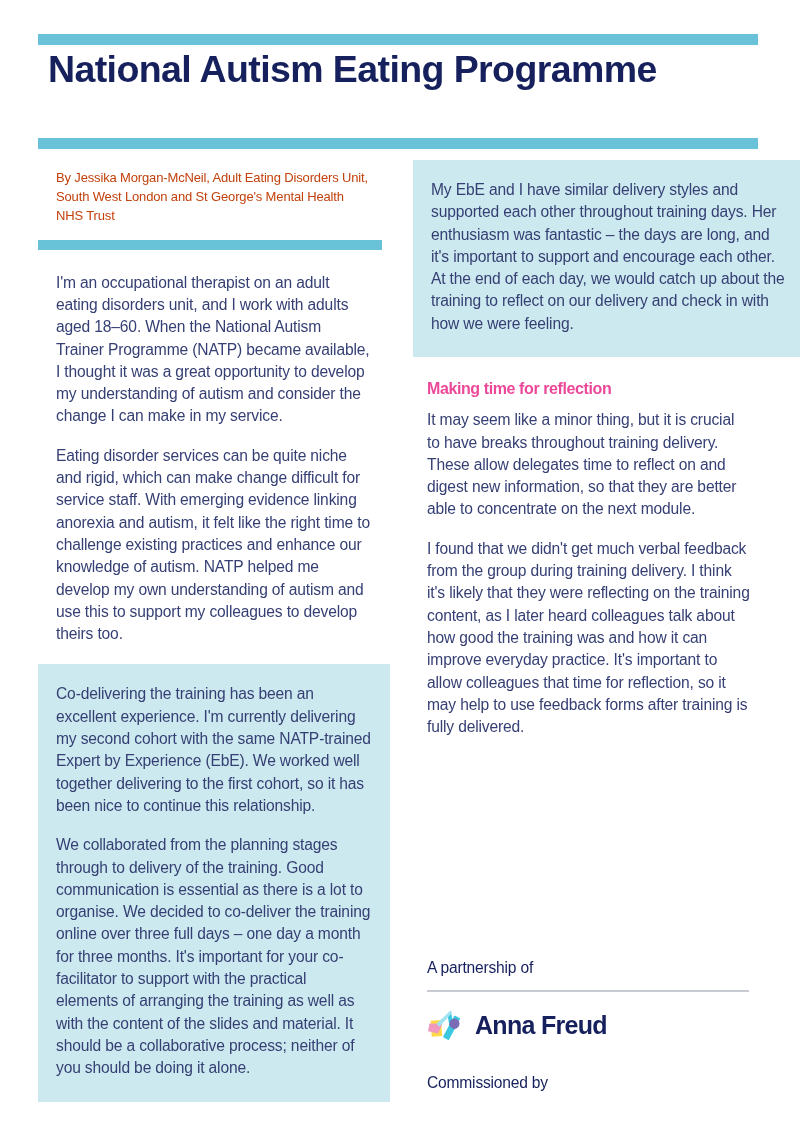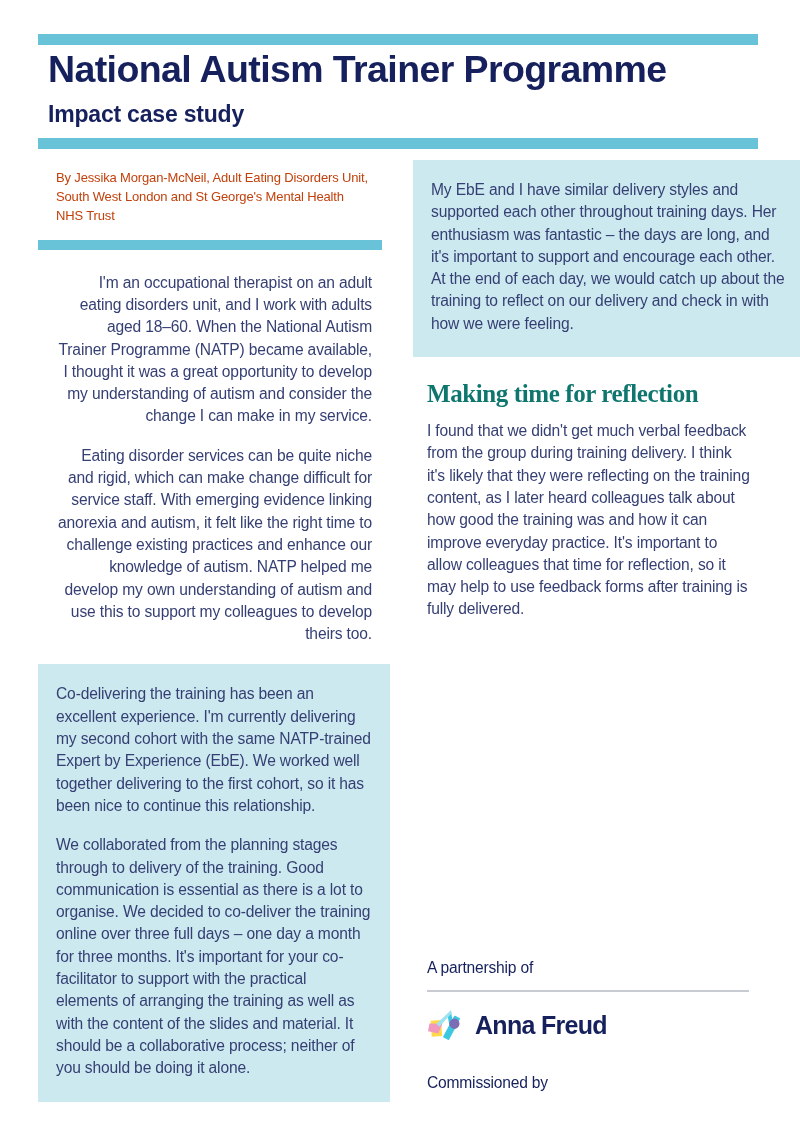--- a/index.html
+++ b/index.html
@@ -95,21 +95,20 @@
     margin: 0 0 17px 0;
     font-size: 15.6px;
     line-height: 1.43;
     color: #353f73;
     letter-spacing: -0.15px;
   }
   p.body:last-child { margin-bottom: 0; }
 
   .plain-block {
     padding: 22px 18px 0 18px;
-    text-align: right;
   }
 
   
   .tint-box {
     background: #cce9ef;
     padding: 19px 18px 22px 18px;
     box-sizing: border-box;
   }
   .tint-box.left-box {
     width: 352px;
@@ -122,27 +121,26 @@
     margin: 0 0 13px 0;
     font-size: 20.5px;
     font-weight: bold;
     line-height: 1.22;
     color: #15205c;
     letter-spacing: -0.4px;
   }
 
   .section-heading {
     margin: 22px 0 11px 0;
-    font-size: 25px;
-    font-weight: bold;
-    color: #0f766e;
+    font-size: 16px;
+    font-weight: bold;
+    color: #ec4899;
     letter-spacing: -0.4px;
     line-height: 1.2;
     padding-left: 14px;
-    font-family: Liberation Serif, serif;
   }
   .right-text {
     padding: 0 10px 0 14px;
   }
 
   
   .footer {
     position: absolute;
     left: 427px;
     top: 958px;
@@ -179,22 +177,21 @@
     letter-spacing: -0.7px;
     line-height: 1;
   }
 </style>
 </head>
 <body>
 
 <div class="page">
 
   <div class="rule-top"></div>
-  <div class="title">National Autism Trainer Programme</div>
-  <div class="subtitle">Impact case study</div>
+  <div class="title">National Autism Eating Programme</div>
   <div class="rule-mid"></div>
 
   <div class="col-left">
 
     <div class="byline">By Jessika Morgan-McNeil, Adult Eating Disorders Unit, South West London and St George's Mental Health NHS Trust</div>
 
     <div class="rule-col"></div>
 
     <div class="plain-block">
       <p class="body">I'm an occupational therapist on an adult eating disorders unit, and I work with adults aged 18–60. When the National Autism Trainer Programme (NATP) became available, I thought it was a great opportunity to develop my understanding of autism and consider the change I can make in my service.</p>
@@ -210,20 +207,21 @@
 
   <div class="col-right">
 
     <div class="tint-box right-box">
       <p class="body">My EbE and I have similar delivery styles and supported each other throughout training days. Her enthusiasm was fantastic – the days are long, and it's important to support and encourage each other. At the end of each day, we would catch up about the training to reflect on our delivery and check in with how we were feeling.</p>
     </div>
 
     <div class="section-heading">Making time for reflection</div>
 
     <div class="right-text">
+      <p class="body">It may seem like a minor thing, but it is crucial to have breaks throughout training delivery. These allow delegates time to reflect on and digest new information, so that they are better able to concentrate on the next module.</p>
       <p class="body">I found that we didn't get much verbal feedback from the group during training delivery.  I think it's likely that they were reflecting on the training content, as I later heard colleagues talk about how good the training was and how it can improve everyday practice. It's important to allow colleagues that time for reflection, so it may help to use feedback forms after training is fully delivered.</p>
     </div>
 
   </div>
 
   <div class="footer">
     <div class="footer-label">A partnership of</div>
     <div class="footer-divider"></div>
 
     <div class="logo-row">

